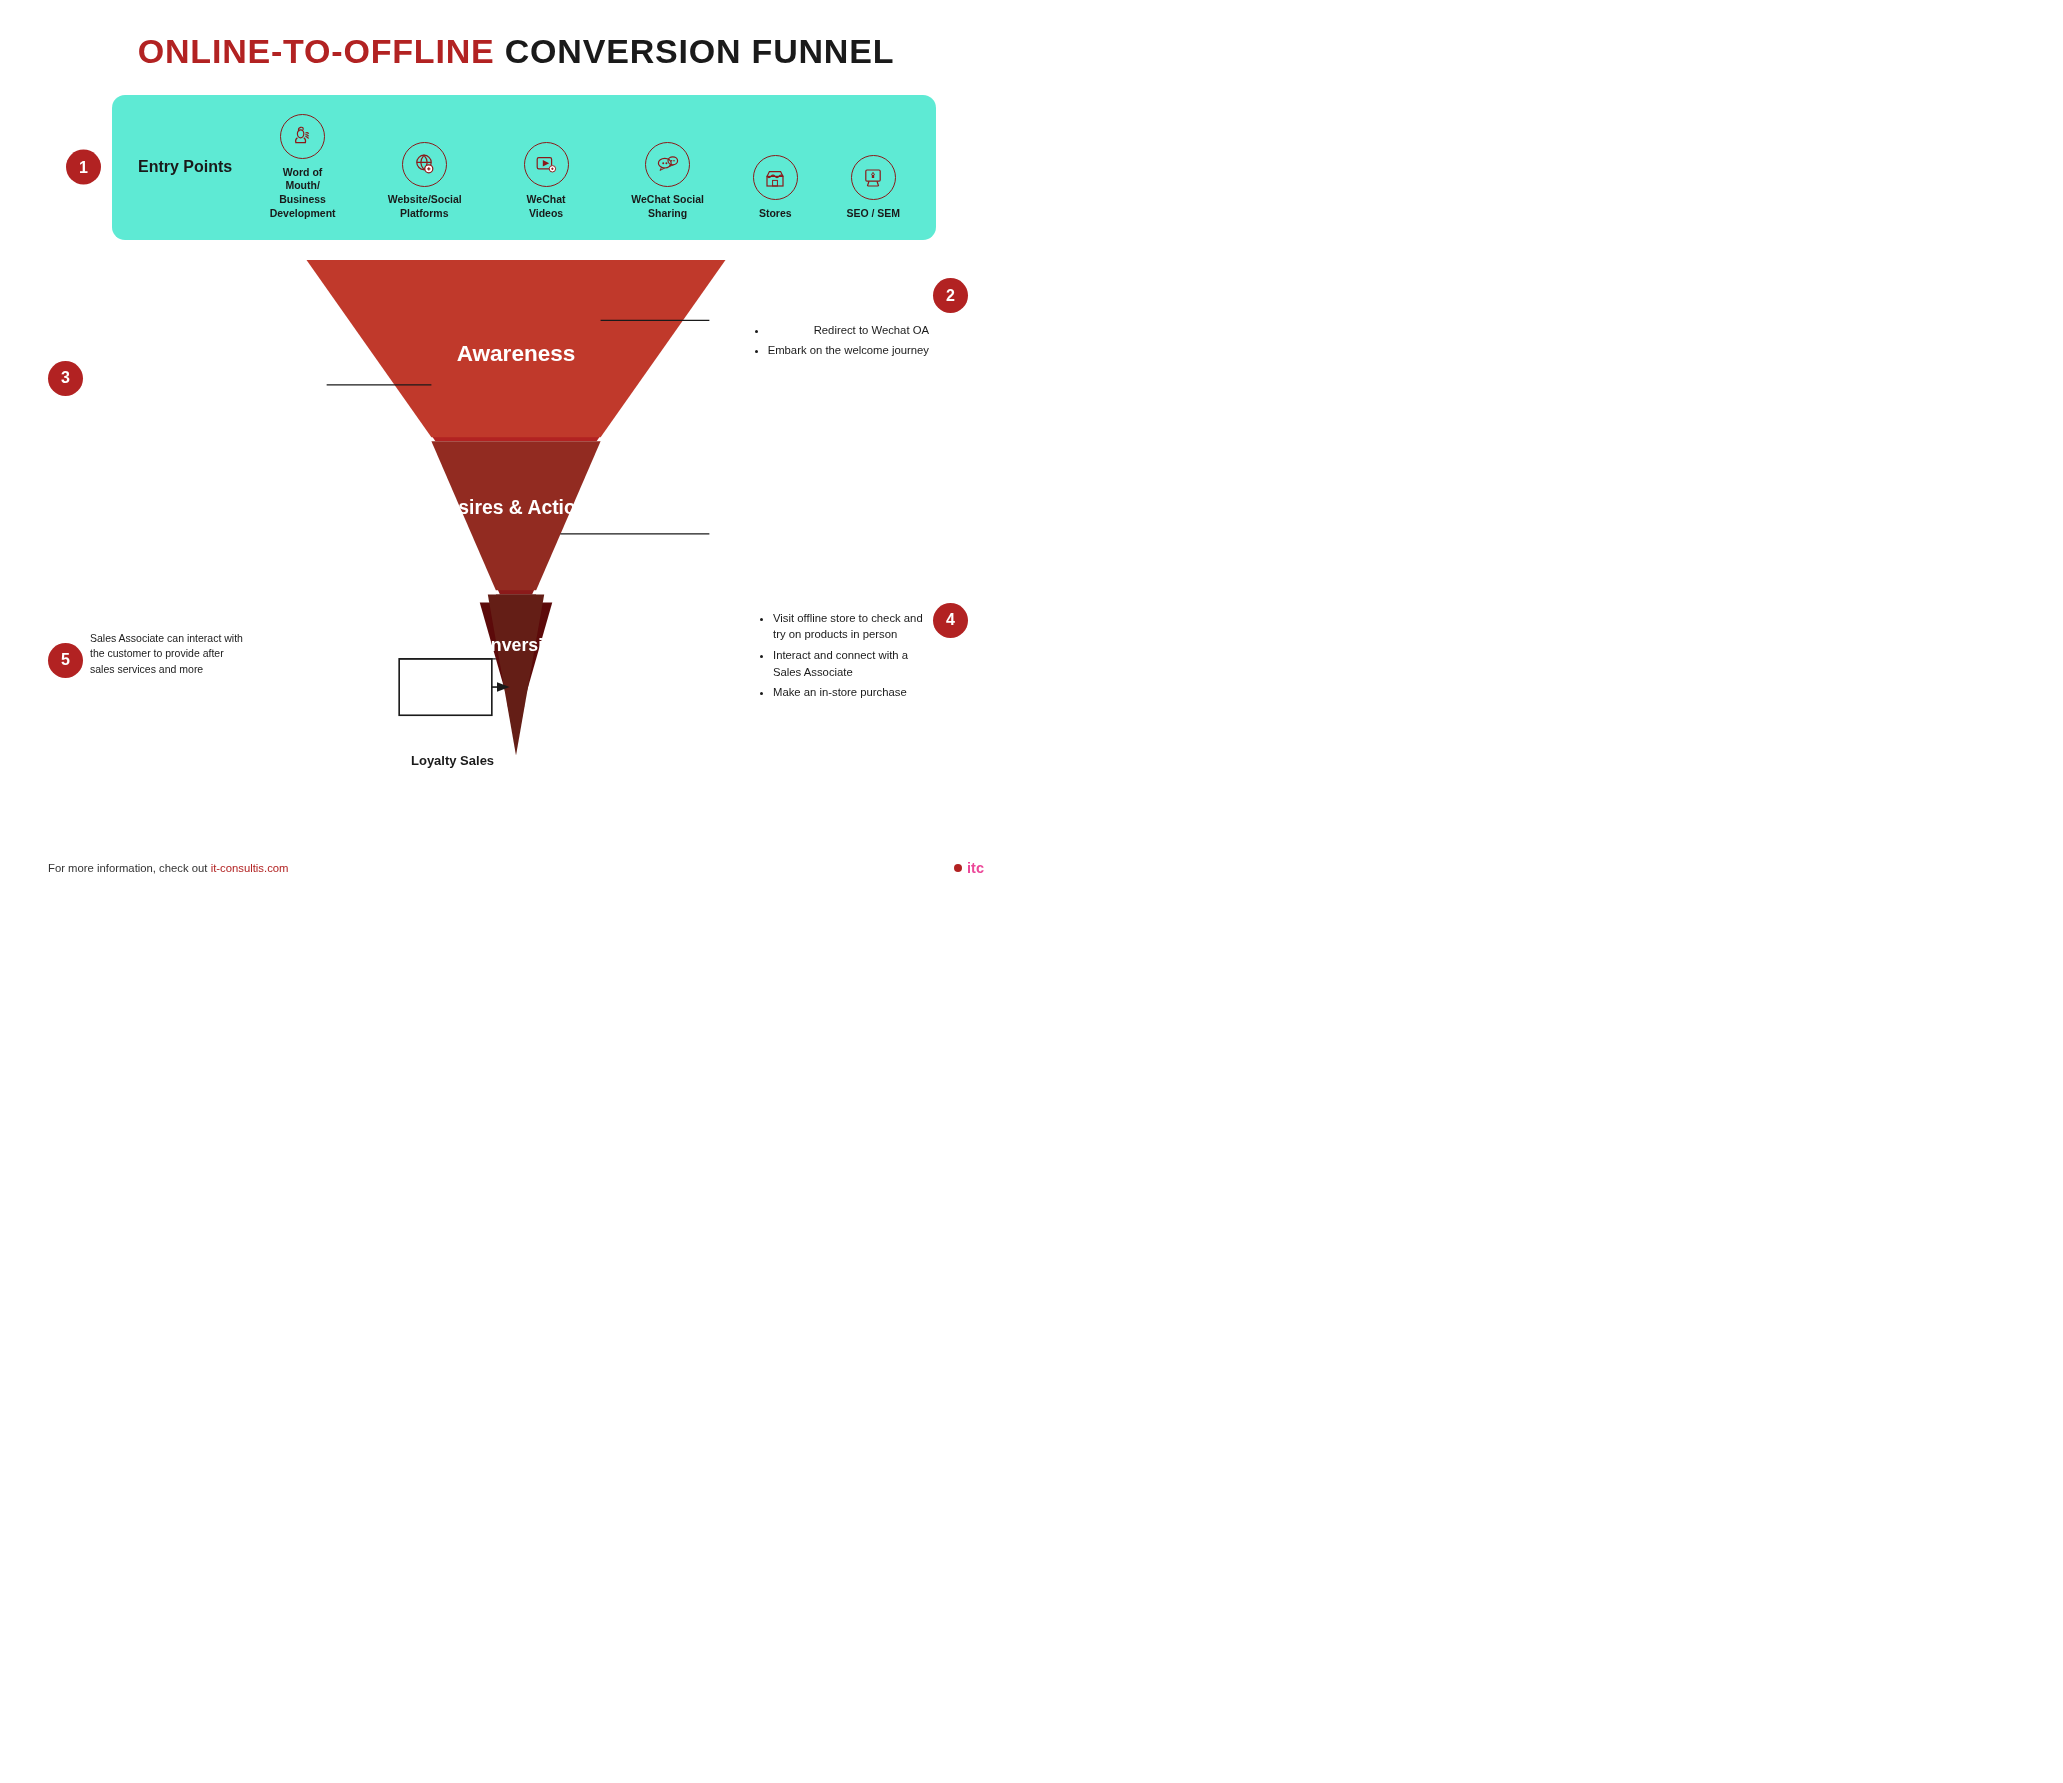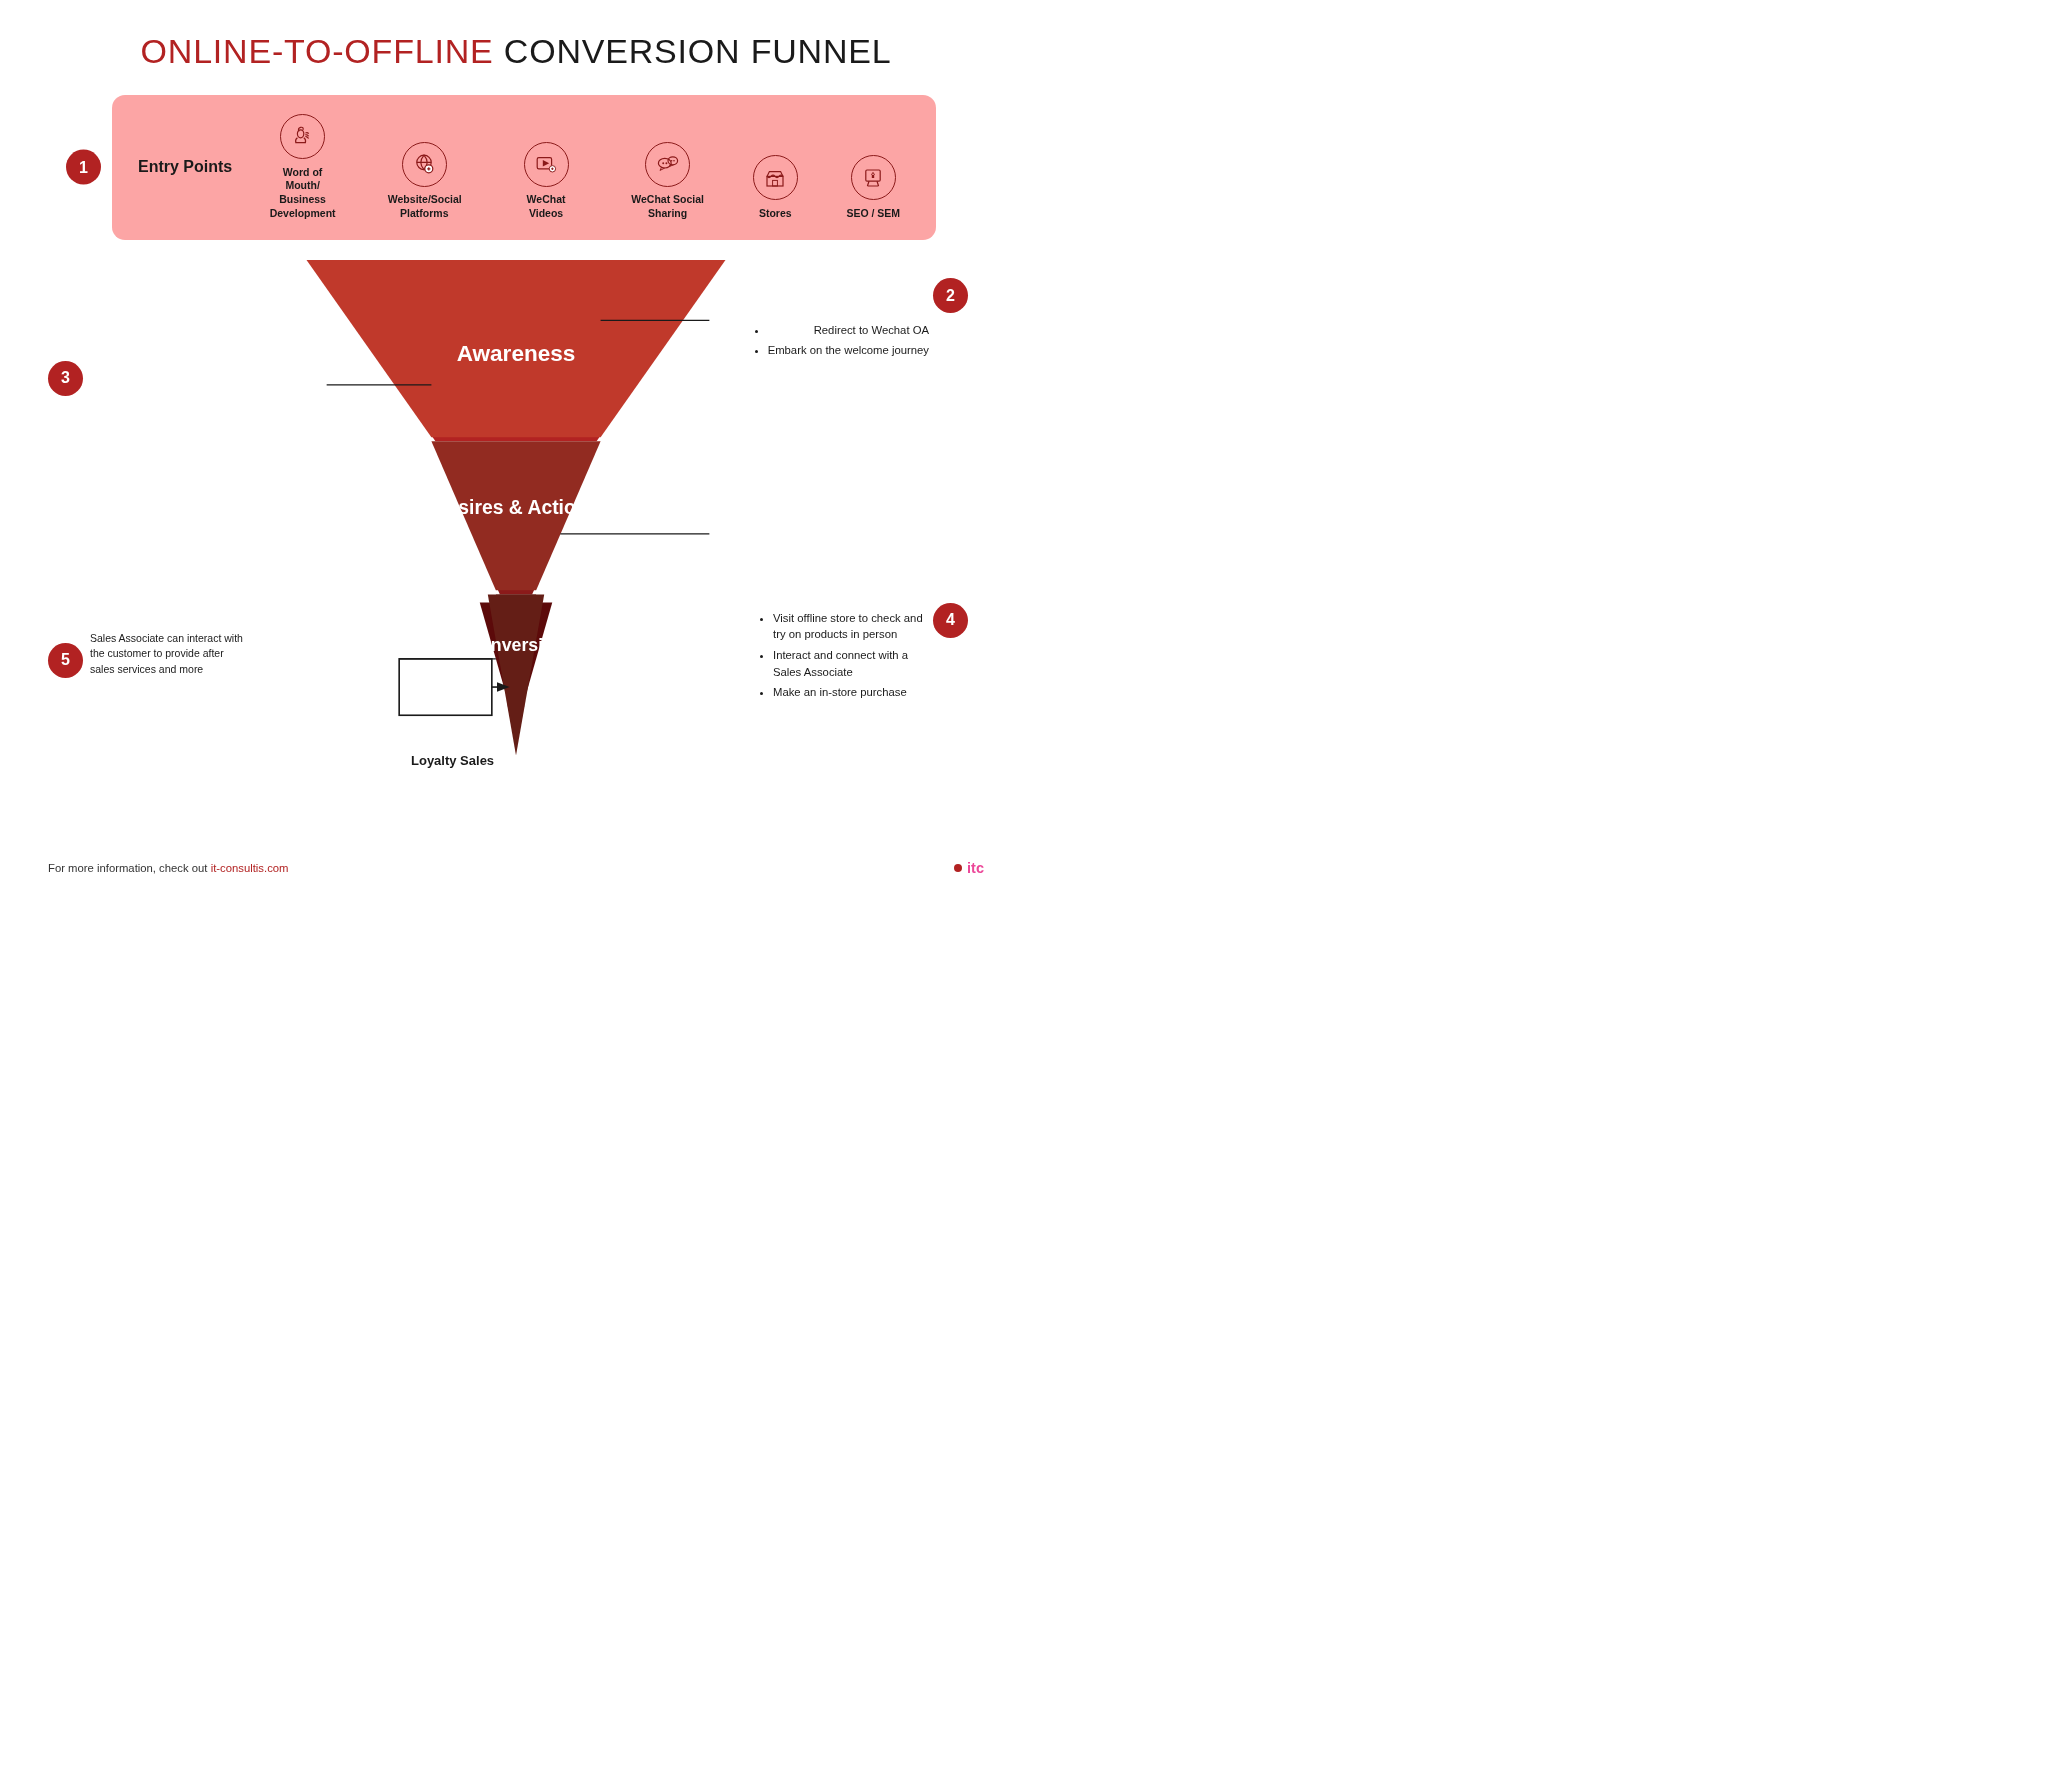--- a/index.html
+++ b/index.html
@@ -15,34 +15,34 @@
       width: 1032px;
       min-height: 892px;
       background: #fff;
       position: relative;
       padding: 32px 48px 48px 48px;
     }
     
     .page-title {
       text-align: center;
       font-size: 34px;
-      font-weight: 400;
+      font-weight: 700;
       letter-spacing: 0.8px;
       margin-bottom: 24px;
     }
     .title-highlight {
       color: #b22222;
     }
     .title-normal {
       color: #1a1a1a;
     }
 
     
     .entry-section {
-      background: #fca5a5;
+      background: #5eead4;
       border-radius: 13px;
       padding: 19.3px 26px;
       display: flex;
       align-items: center;
       gap: 24px;
       margin-left: 64px;
       margin-right: 48px;
       margin-bottom: 8px;
       position: relative;
     }

